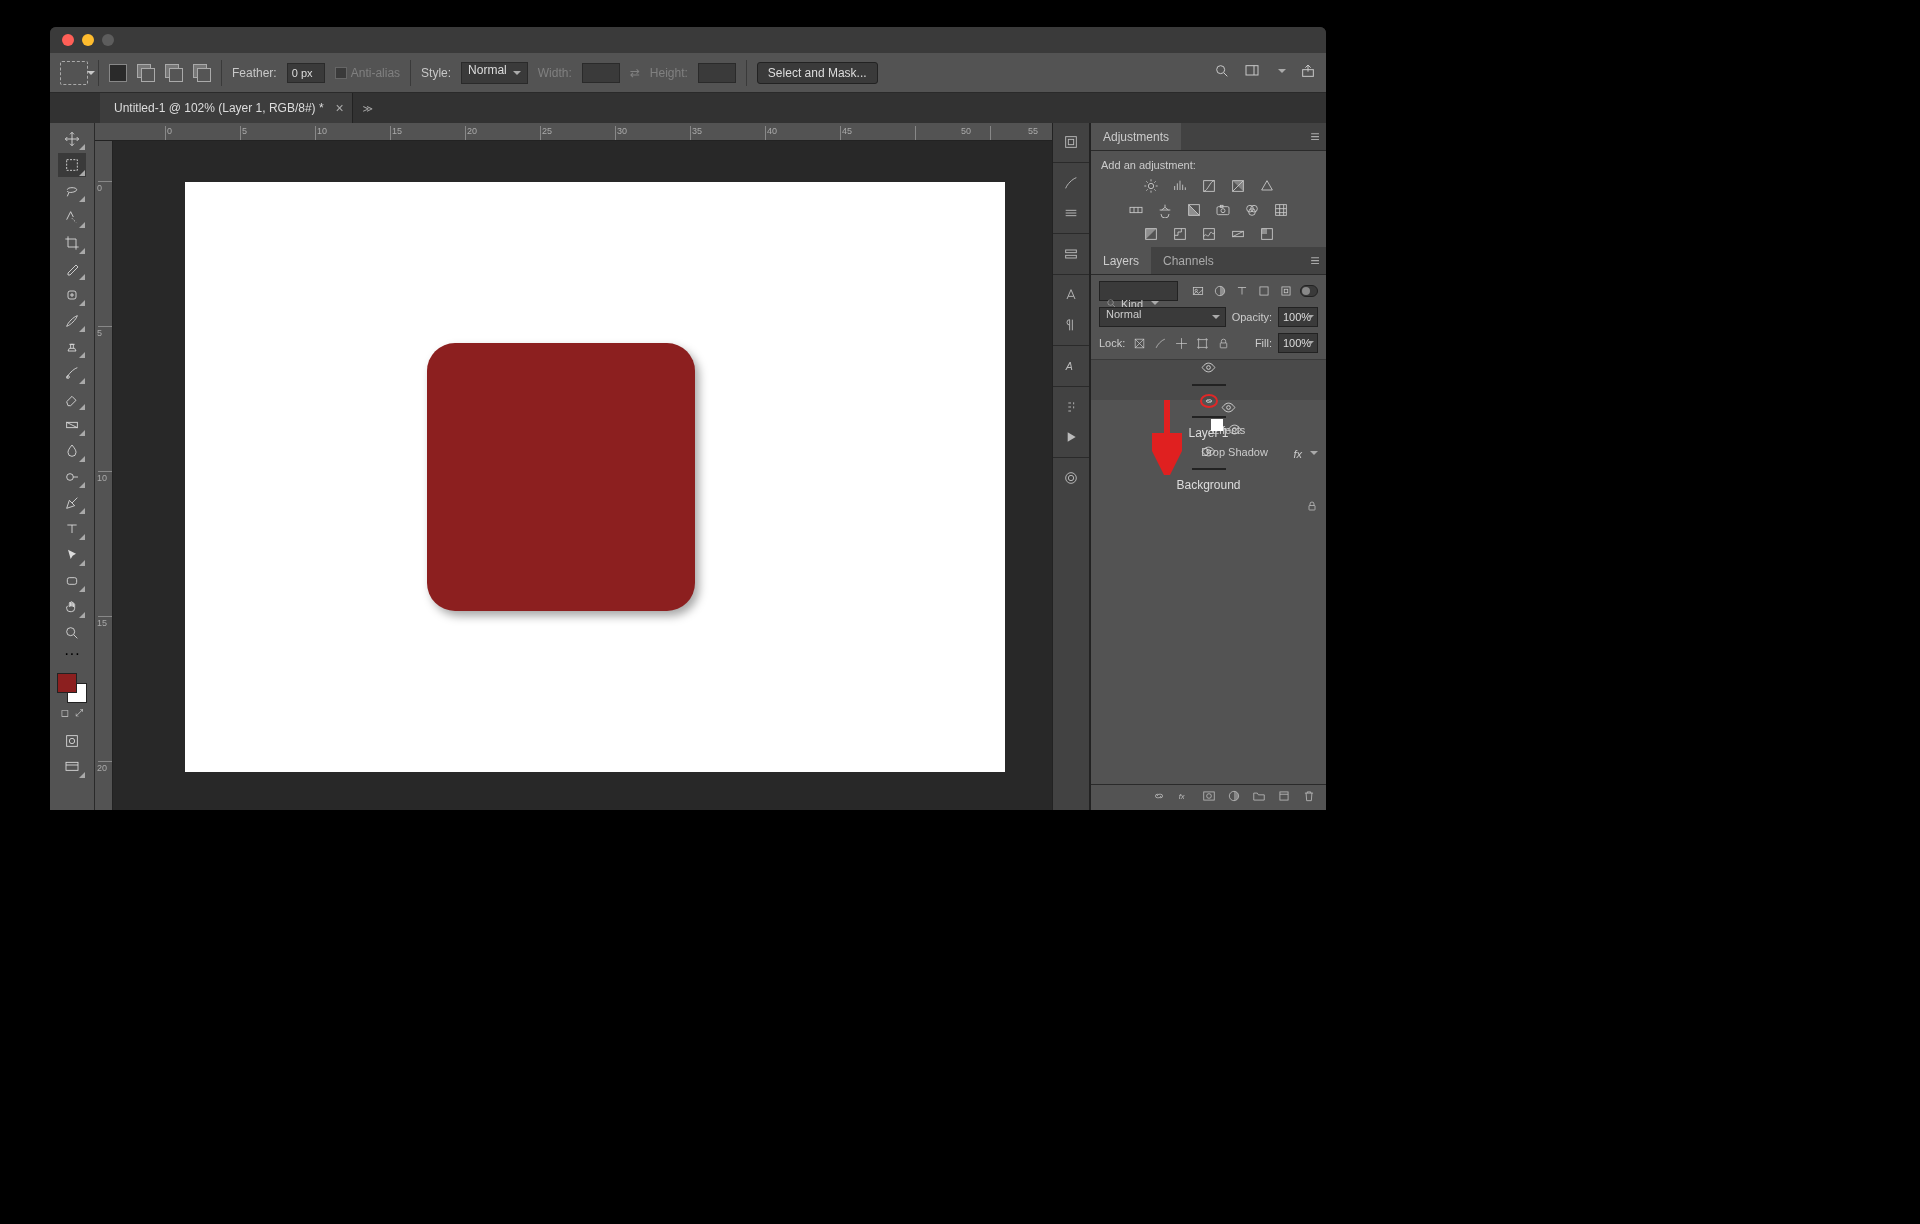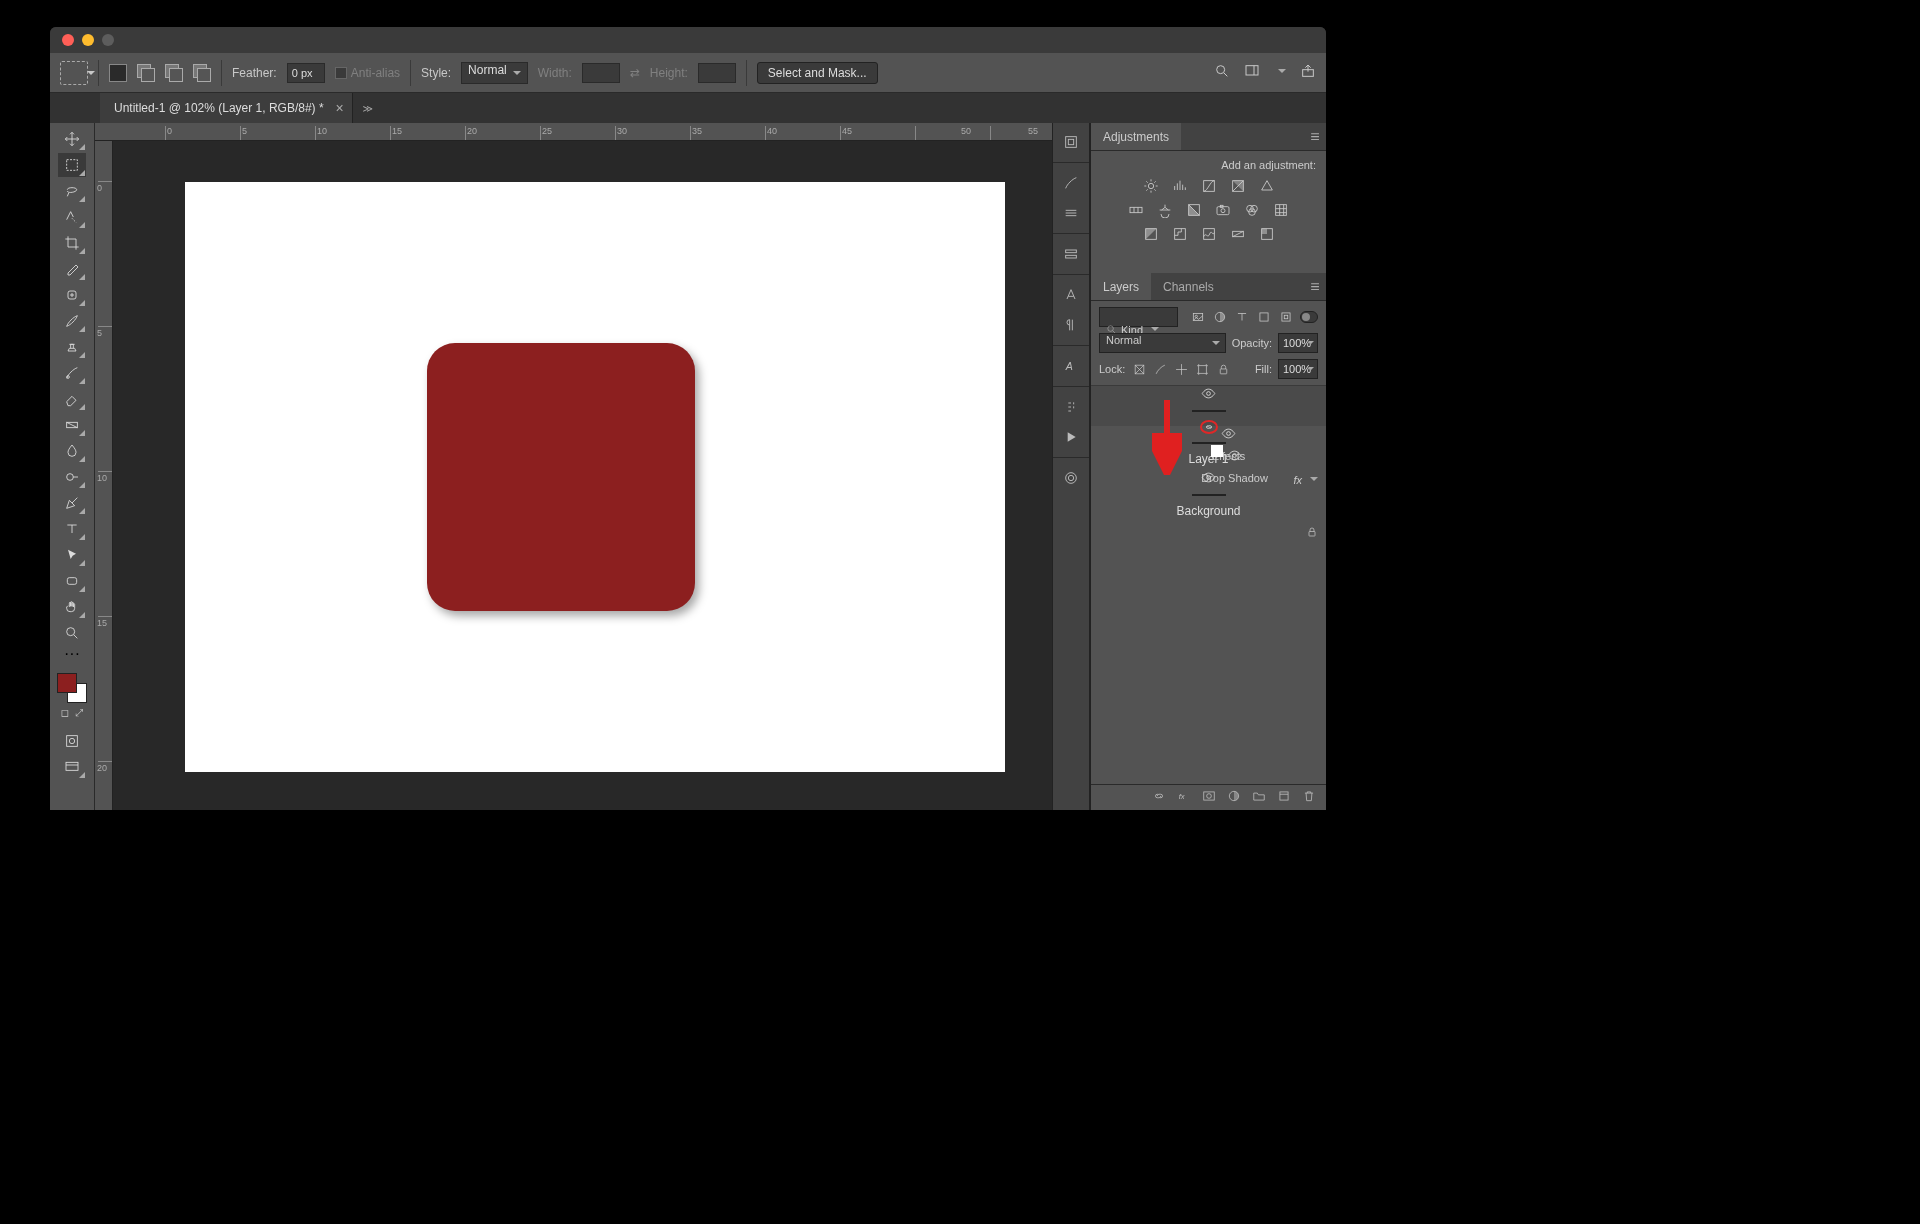--- a/index.html
+++ b/index.html
@@ -67,21 +67,21 @@
   .dock-strip .d { width:26px; height:26px; display:flex; align-items:center; justify-content:center; }
   .dock-strip .sep { height:1px; width:100%; background:#2a2a2a; margin:3px 0; }
   .dock-strip svg { width:16px; height:16px; fill:none; stroke:#bbb; stroke-width:1.4; }
 
   .panels { width:236px; background:#535353; display:flex; flex-direction:column; border-left:1px solid #222; }
   .panel { display:flex; flex-direction:column; }
   .panel-tabs { height:28px; background:#424242; display:flex; align-items:stretch; border-bottom:1px solid #2a2a2a; }
   .ptab { padding:0 12px; display:flex; align-items:center; color:#ccc; font-size:12px; background:#535353; cursor:pointer; }
   .ptab.inactive { background:#424242; color:#aaa; }
   .panel-menu { margin-left:auto; width:22px; display:flex; align-items:center; justify-content:center; color:#aaa; }
-  .adj-body { padding:8px 10px 30px; color:#ccc; font-size:11px;text-align:right; }
+  .adj-body { padding:8px 10px 4px; color:#ccc; font-size:11px; }
   .adj-row { display:flex; gap:9px; justify-content:center; margin-top:6px; }
   .adj-row .ai { width:20px; height:18px; display:flex; align-items:center; justify-content:center; }
   .adj-row svg { width:18px; height:16px; fill:none; stroke:#ccc; stroke-width:1.3; }
 
   .layers-top { padding:6px 8px; display:flex; flex-direction:column; gap:6px; border-bottom:1px solid #3a3a3a; }
   .lrow { display:flex; align-items:center; gap:6px; color:#ccc; font-size:11px; }
   .lrow .mini { width:18px; height:16px; display:flex; align-items:center; justify-content:center; }
   .lrow .mini svg { width:14px; height:14px; stroke:#ccc; fill:none; stroke-width:1.3;}
   .lrow .sel { flex:0 0 auto; background:#3a3a3a; border:1px solid #222; height:20px; padding:0 18px 0 6px; position:relative; }
   .lrow .sel::after{content:"";position:absolute;right:5px;top:7px;border:4px solid transparent;border-top-color:#aaa;}

